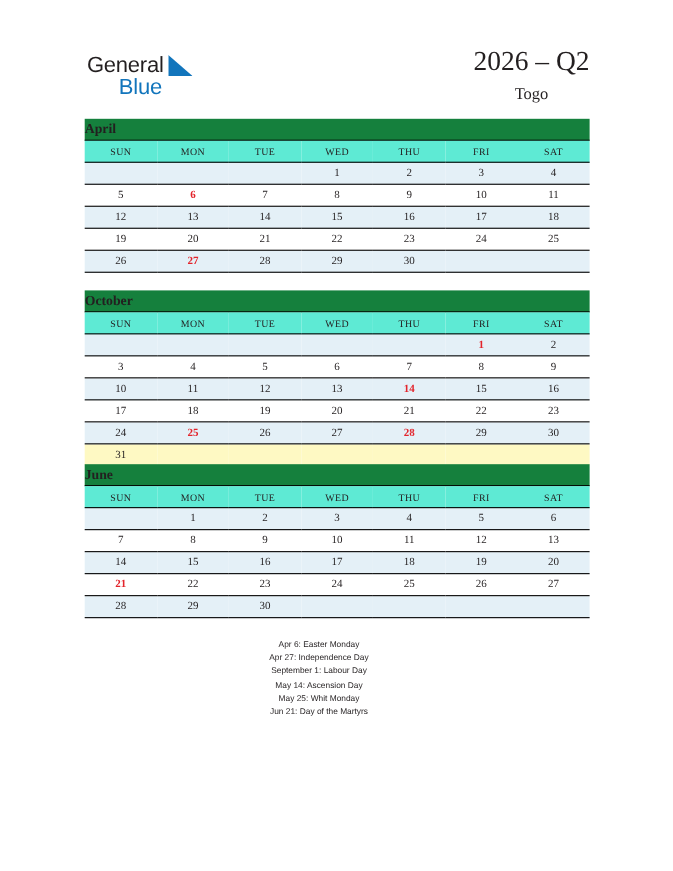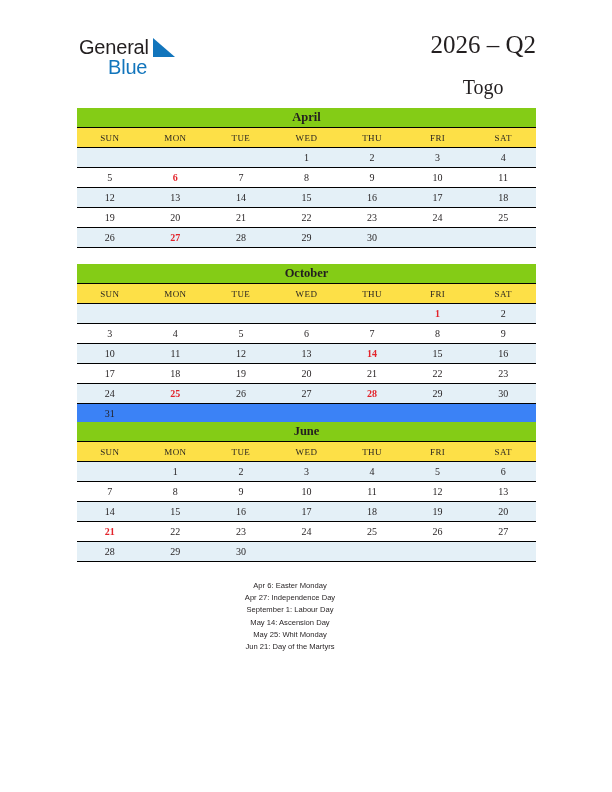--- a/index.html
+++ b/index.html
@@ -12,21 +12,21 @@
     background: #ffffff;
     font-family: "Liberation Serif", serif;
     position: relative;
     overflow: hidden;
   }
 
   
   #page-header {
     position: absolute;
     left: 0;
-    top: 0;
+    top: 12px;
     width: 612px;
     height: 100px;
   }
   #logo {
     position: absolute;
     left: 79px;
     top: 36px;
     width: 110px;
     height: 44px;
   }
@@ -63,40 +63,39 @@
   }
   #quarter-title {
     font-family: "Liberation Serif", serif;
     font-size: 25px;
     color: #231f20;
     line-height: 30px;
     white-space: nowrap;
   }
   #country-title {
     font-family: "Liberation Serif", serif;
-    font-size: 20px;
+    font-size: 15px;
     color: #231f20;
     line-height: 22px;
-    margin-top: 16px;
+    margin-top: 3px;
     white-space: nowrap;
   }
 
   
   .month-block {
     position: absolute;
     left: 77px;
     width: 459px;
   }
   .month-title-bar {
     height: 19px;
-    background: #84cc16;
+    background: #15803d;
     border-bottom: 1.4px solid #000000;
     display: flex;
     align-items: center;
-    justify-content: center;
   }
   .month-title-bar .month-name {
     font-family: "Liberation Serif", serif;
     font-weight: bold;
     font-size: 12.5px;
     color: #231f20;
     line-height: 1;
   }
   table.cal {
     width: 459px;
@@ -106,38 +105,38 @@
   table.cal th {
     font-family: "Liberation Serif", serif;
     font-weight: normal;
     font-size: 9px;
     color: #231f20;
     letter-spacing: 0.4px;
     height: 17px;
     text-align: center;
     vertical-align: middle;
     border-bottom: 1.4px solid #000000;
-    background: #fde047;
+    background: #5eead4;
   }
   table.cal td {
     font-family: "Liberation Serif", serif;
     font-size: 10px;
     color: #231f20;
     height: 17px;
     text-align: center;
     vertical-align: middle;
     border-bottom: 1.4px solid #000000;
     background: #ffffff;
   }
   table.cal tr.shaded td {
     background: #e4f0f7;
   }
   table.cal tr.tail td {
     border-bottom: none;
-    background: #3b82f6;
+    background: #fef9c3;
   }
   table.cal td.holiday {
     color: #e3242b;
     font-weight: bold;
   }
 
   
   #holiday-list {
     position: absolute;
     left: 80px;

